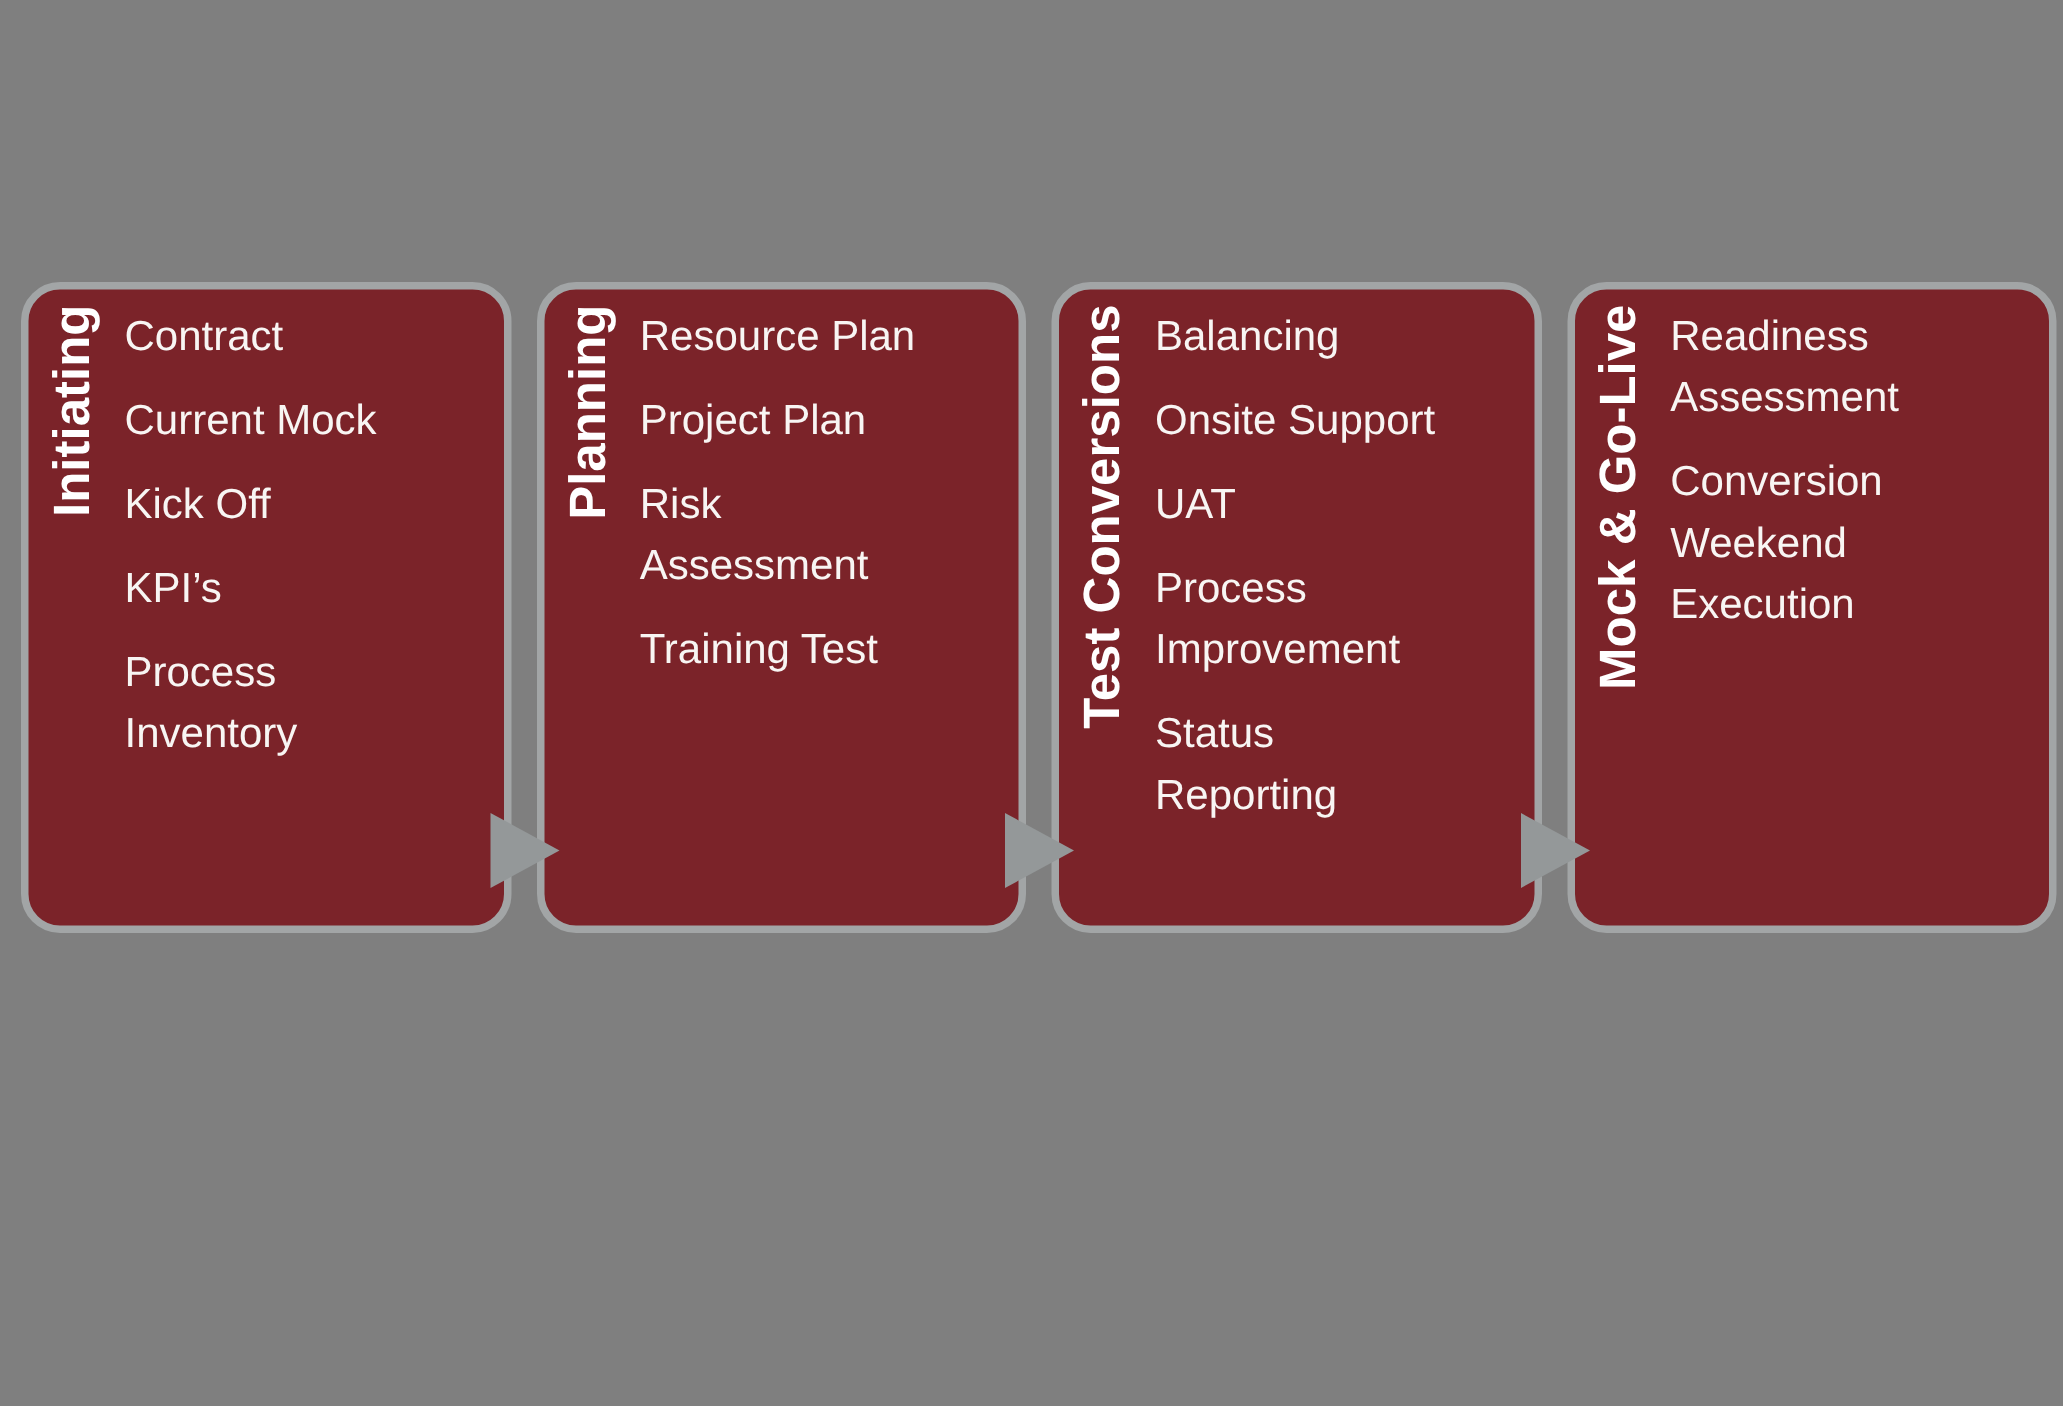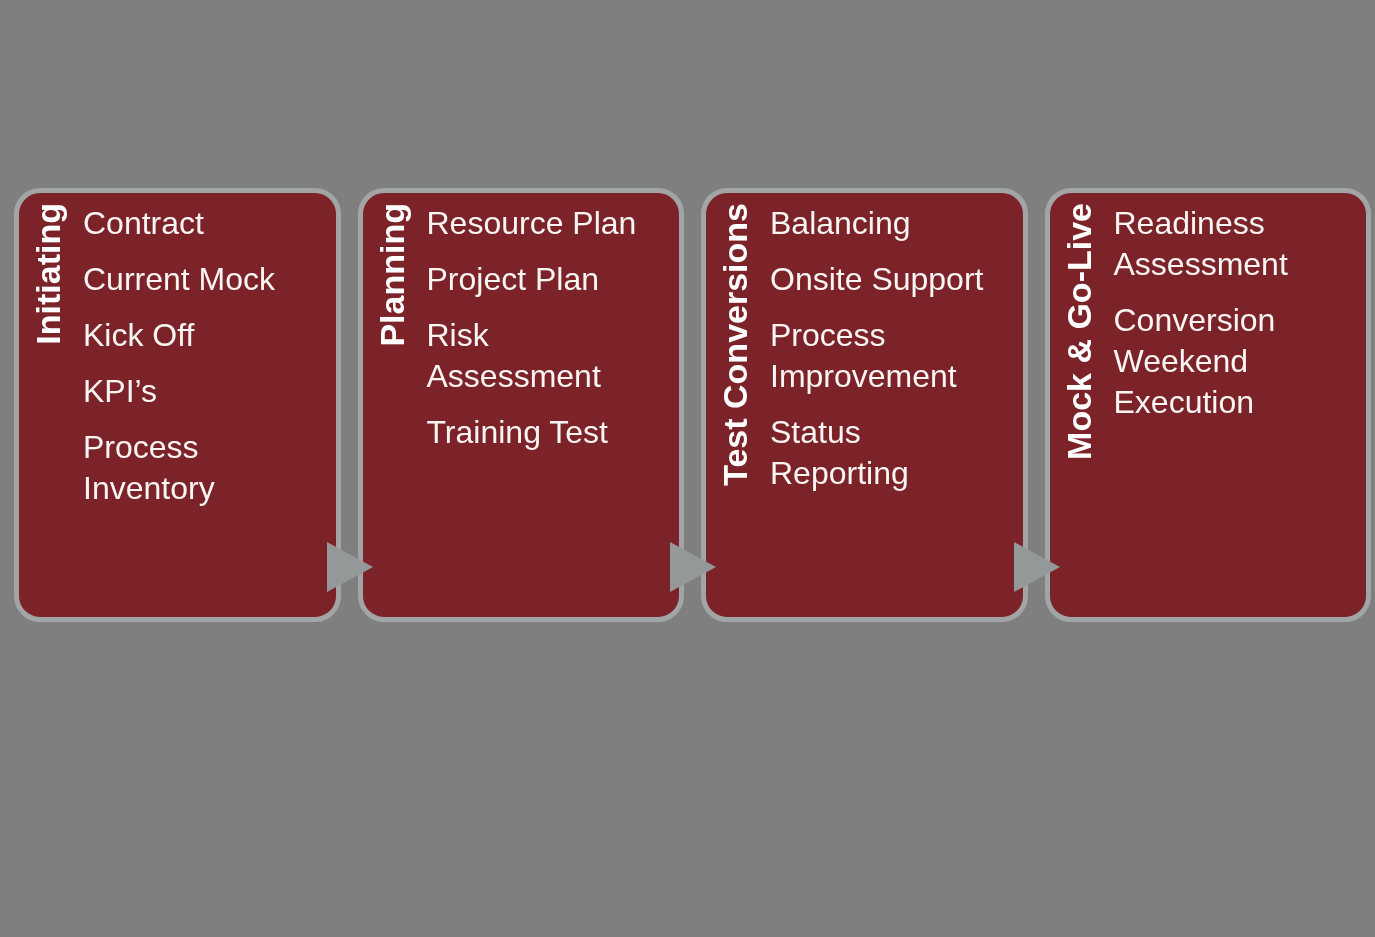--- a/index.html
+++ b/index.html
@@ -44,21 +44,21 @@
     color: var(--title-color, #ffffff);
     font-weight: 700;
     font-size: 34px;
     line-height: 34px;
     white-space: nowrap;
     flex: 0 0 auto;
   }
   .stage-items {
     padding-left: 18px;
     color: var(--item-color, #f8f5f3);
-    font-size: 32px;
+    font-size: 28px;
     line-height: 41px;
     min-width: 0;
   }
   .stage-item {
     margin: 0 0 15px 0;
     white-space: pre-line;
   }
   .arrow {
     position: absolute;
     top: 542px;
@@ -101,20 +101,21 @@
 Assessment</div>
         <div class="stage-item">Training Test</div>
       </div>
     </div>
 
     <div class="stage">
       <div class="stage-title">Test Conversions</div>
       <div class="stage-items">
         <div class="stage-item">Balancing</div>
         <div class="stage-item">Onsite Support</div>
+        <div class="stage-item">UAT</div>
         <div class="stage-item">Process
 Improvement</div>
         <div class="stage-item">Status
 Reporting</div>
       </div>
     </div>
 
     <div class="stage">
       <div class="stage-title">Mock &amp; Go-Live</div>
       <div class="stage-items">

